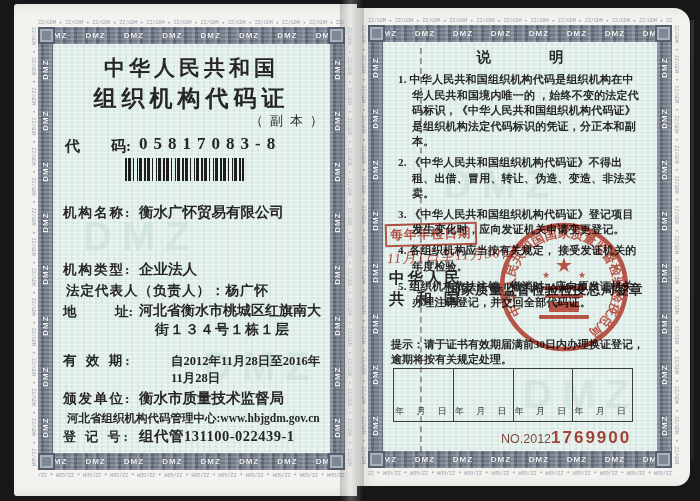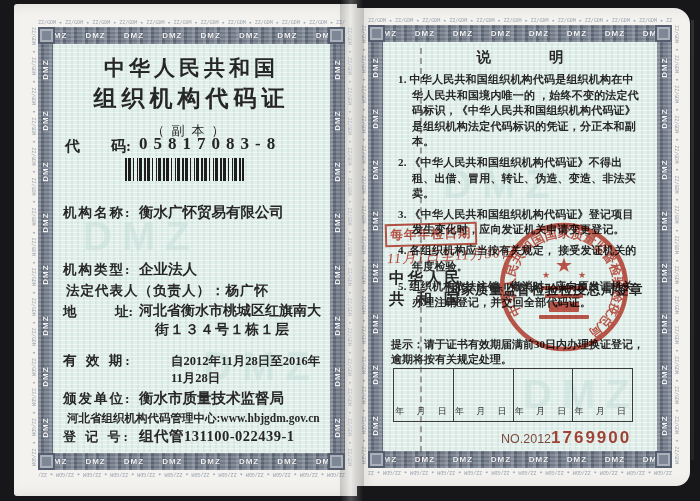--- a/index.html
+++ b/index.html
@@ -53,21 +53,21 @@
   .wm{position:absolute;font-family:"Liberation Sans","DejaVu Sans",sans-serif;font-weight:bold;
       font-size:40px;letter-spacing:10px;color:#bcd9d1;opacity:.38;pointer-events:none;}
 
   .abs{position:absolute;}
   .ink{color:#262626;}
 
   
   .t-center{left:0;right:0;text-align:center;}
   .title1{top:10px;font-size:21px;font-weight:bold;letter-spacing:4px;}
   .title2{top:39px;font-size:23px;font-weight:bold;letter-spacing:5px;}
-  .subtitle{top:78px;font-size:13px;letter-spacing:7px;}
+  .subtitle{top:68px;font-size:13px;letter-spacing:7px;text-align:right;}
   .code-char1{left:12px;top:93px;font-size:15px;font-weight:bold;}
   .code-char2{left:58px;top:93px;font-size:15px;font-weight:bold;}
   .code-value{left:86px;top:90px;font-size:17px;font-weight:bold;letter-spacing:6px;
               font-family:"Liberation Serif","DejaVu Serif",serif;}
   .barcode{left:72px;top:114px;width:119px;height:23px;
     background:repeating-linear-gradient(90deg,#1d1d1d 0 2px,transparent 2px 3px,#1d1d1d 3px 6px,
       transparent 6px 8px,#1d1d1d 8px 9px,transparent 9px 12px,#1d1d1d 12px 13px,transparent 13px 14px,
       #1d1d1d 14px 17px,transparent 17px 19px);}
   .row-label{font-size:13.5px;font-weight:bold;letter-spacing:2px;}
   .row-value{font-size:14.5px;font-weight:bold;}

